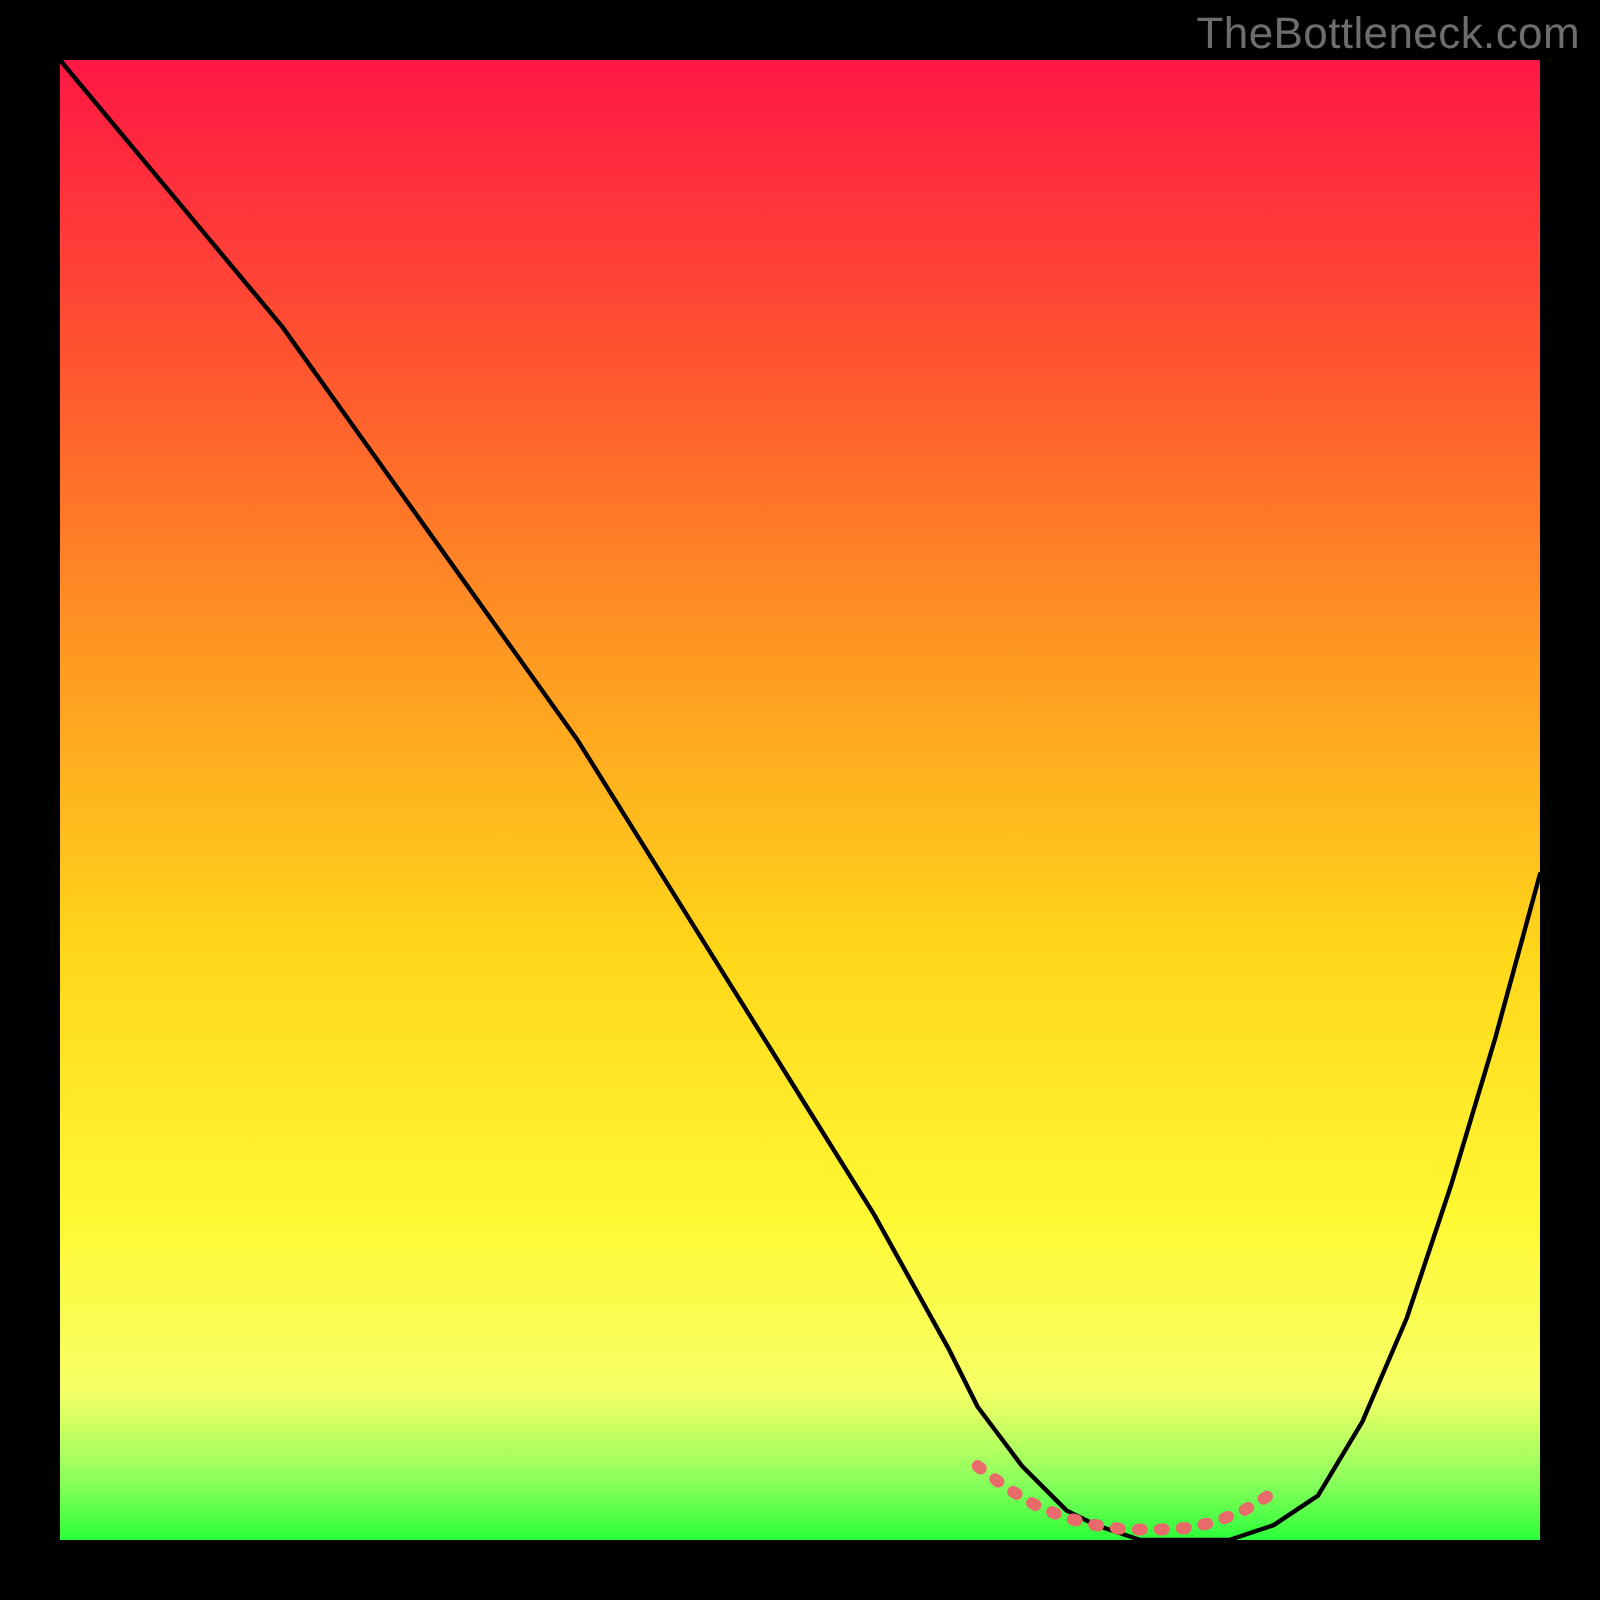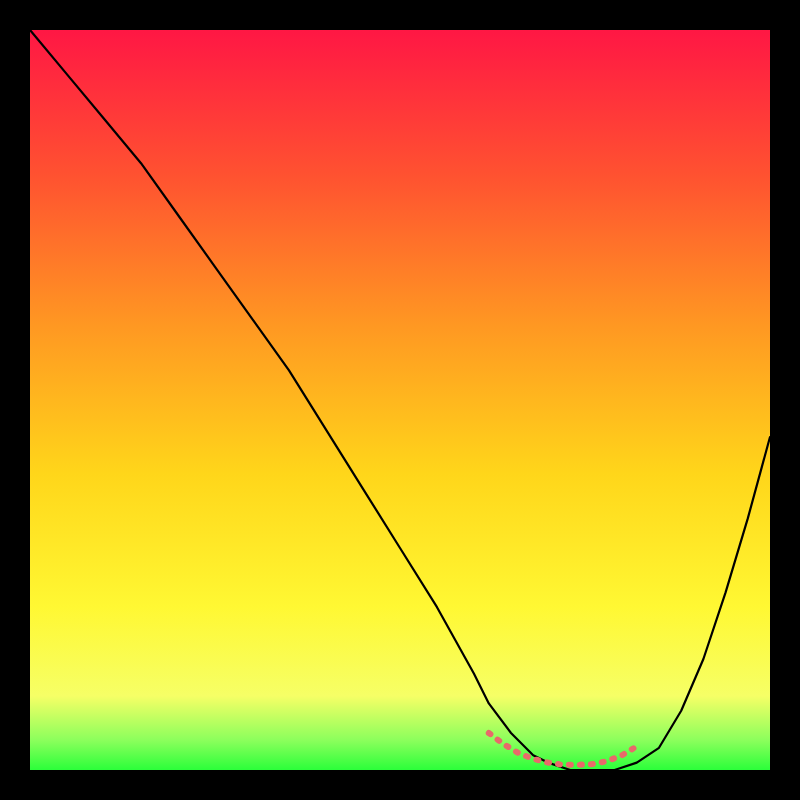--- a/index.html
+++ b/index.html
@@ -30,20 +30,21 @@
     position: absolute;
     top: 0;
     left: 0;
   }
 </style>
 </head>
 <body>
 
 <div class="frame">
 
+  <div class="watermark">TheBottleneck.com</div>
 
   <svg width="800" height="800" viewBox="0 0 800 800">
 
     <defs>
       <linearGradient id="heat" x1="0" y1="0" x2="0" y2="1">
         <stop id="g0" offset="0%" stop-color="#ff1744"></stop>
         <stop id="g1" offset="20%" stop-color="#ff5330"></stop>
         <stop id="g2" offset="40%" stop-color="#ff9822"></stop>
         <stop id="g3" offset="60%" stop-color="#ffd61a"></stop>
         <stop id="g4" offset="78%" stop-color="#fff833"></stop>

